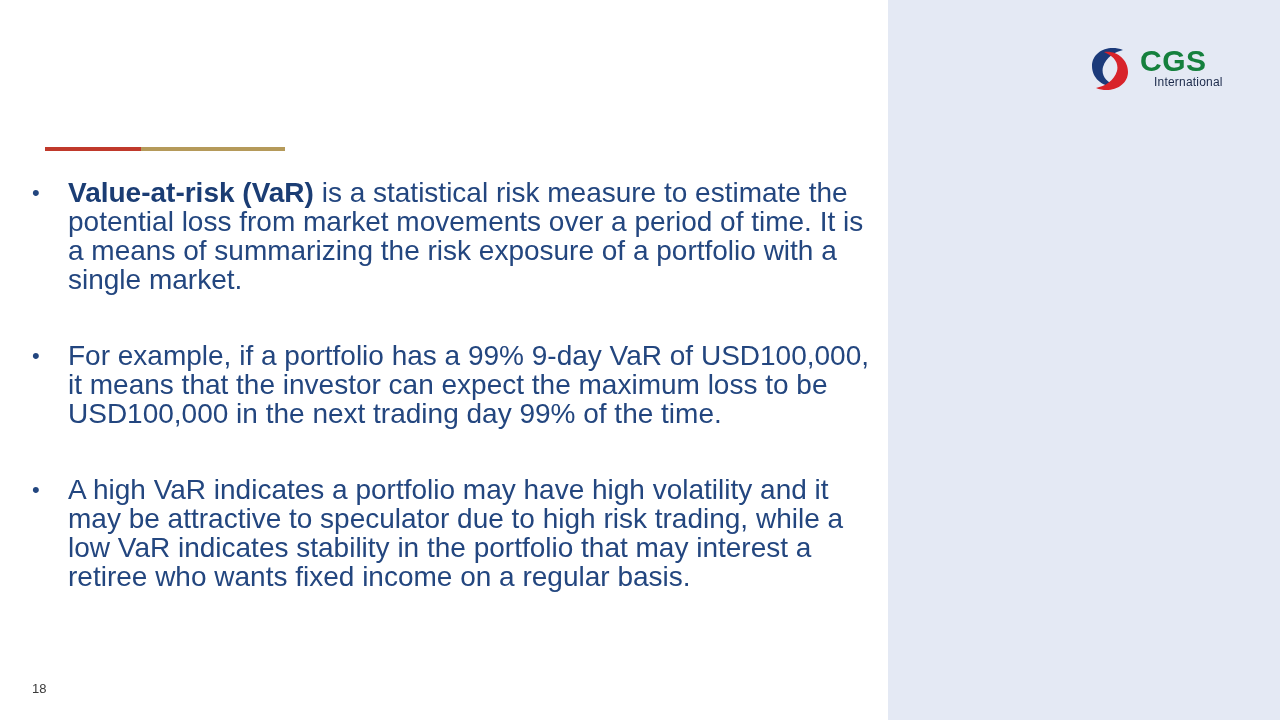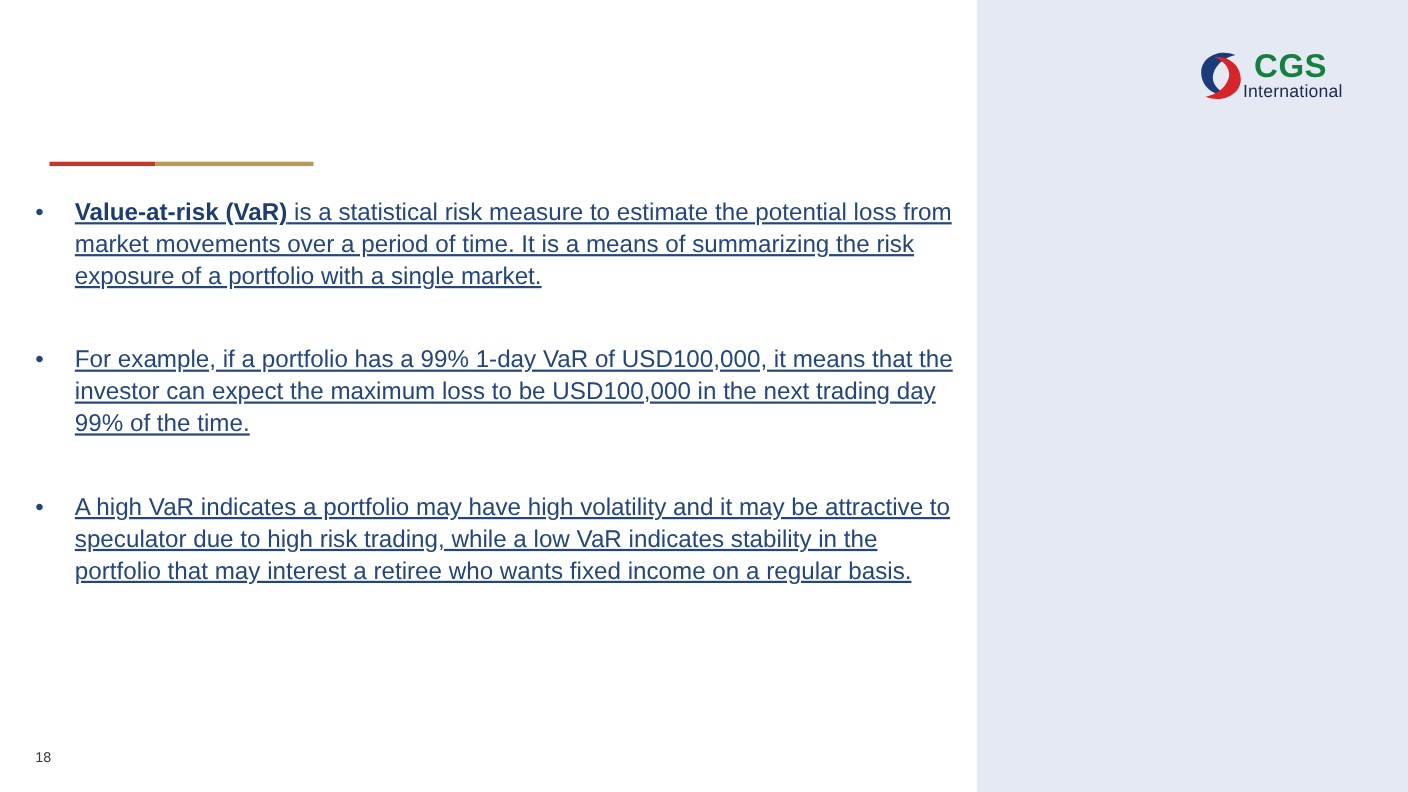--- a/index.html
+++ b/index.html
@@ -46,24 +46,24 @@
     left: 58px;
     top: 4px;
     color: #15803d;
     font-size: 30px;
     font-weight: bold;
     letter-spacing: 0.5px;
     line-height: 1;
   }
   .logo-sub {
     position: absolute;
-    left: 48px;
+    left: 72px;
     top: 34px;
     color: #1b2a4a;
-    font-size: 16px;
+    font-size: 12px;
     letter-spacing: 0.2px;
     line-height: 1;
   }
   .title {
     position: absolute;
     left: 40px;
     top: 48px;
     font-size: 54px;
     color: #16234b;
     font-weight: normal;
@@ -109,23 +109,22 @@
     color: #23467f;
     font-size: 22px;
     line-height: 29px;
     text-align: left;
     padding-left: 4px;
     box-sizing: border-box;
   }
   .bullet-text {
     flex: 1;
     color: #23467f;
-    font-size: 22px;
+    font-size: 28px;
     line-height: 29px;
-    text-decoration: underline;
   }
   .bullet-text b {
     font-weight: bold;
     color: #1b3d74;
   }
   .page-num {
     position: absolute;
     left: 32px;
     bottom: 24px;
     font-size: 13px;
@@ -156,21 +155,21 @@
 
   <div class="body-list">
 
     <div class="bullet-row">
       <div class="bullet-dot">•</div>
       <div class="bullet-text"><b>Value-at-risk (VaR)</b><span> is a statistical risk measure to estimate the potential loss from market movements over a period of time. It is a means of summarizing the risk exposure of a portfolio with a single market.</span></div>
     </div>
 
     <div class="bullet-row">
       <div class="bullet-dot">•</div>
-      <div class="bullet-text"><span>For example, if a portfolio has a 99% 1-day VaR of USD100,000, it means that the investor can expect the maximum loss to be USD100,000 in the next trading day 99% of the time.</span></div>
+      <div class="bullet-text"><span>For example, if a portfolio has a 99% 9-day VaR of USD100,000, it means that the investor can expect the maximum loss to be USD100,000 in the next trading day 99% of the time.</span></div>
     </div>
 
     <div class="bullet-row">
       <div class="bullet-dot">•</div>
       <div class="bullet-text"><span>A high VaR indicates a portfolio may have high volatility and it may be attractive to speculator due to high risk trading, while a low VaR indicates stability in the portfolio that may interest a retiree who wants fixed income on a regular basis.</span></div>
     </div>
 
   </div>
 
   <div class="page-num">18</div>

